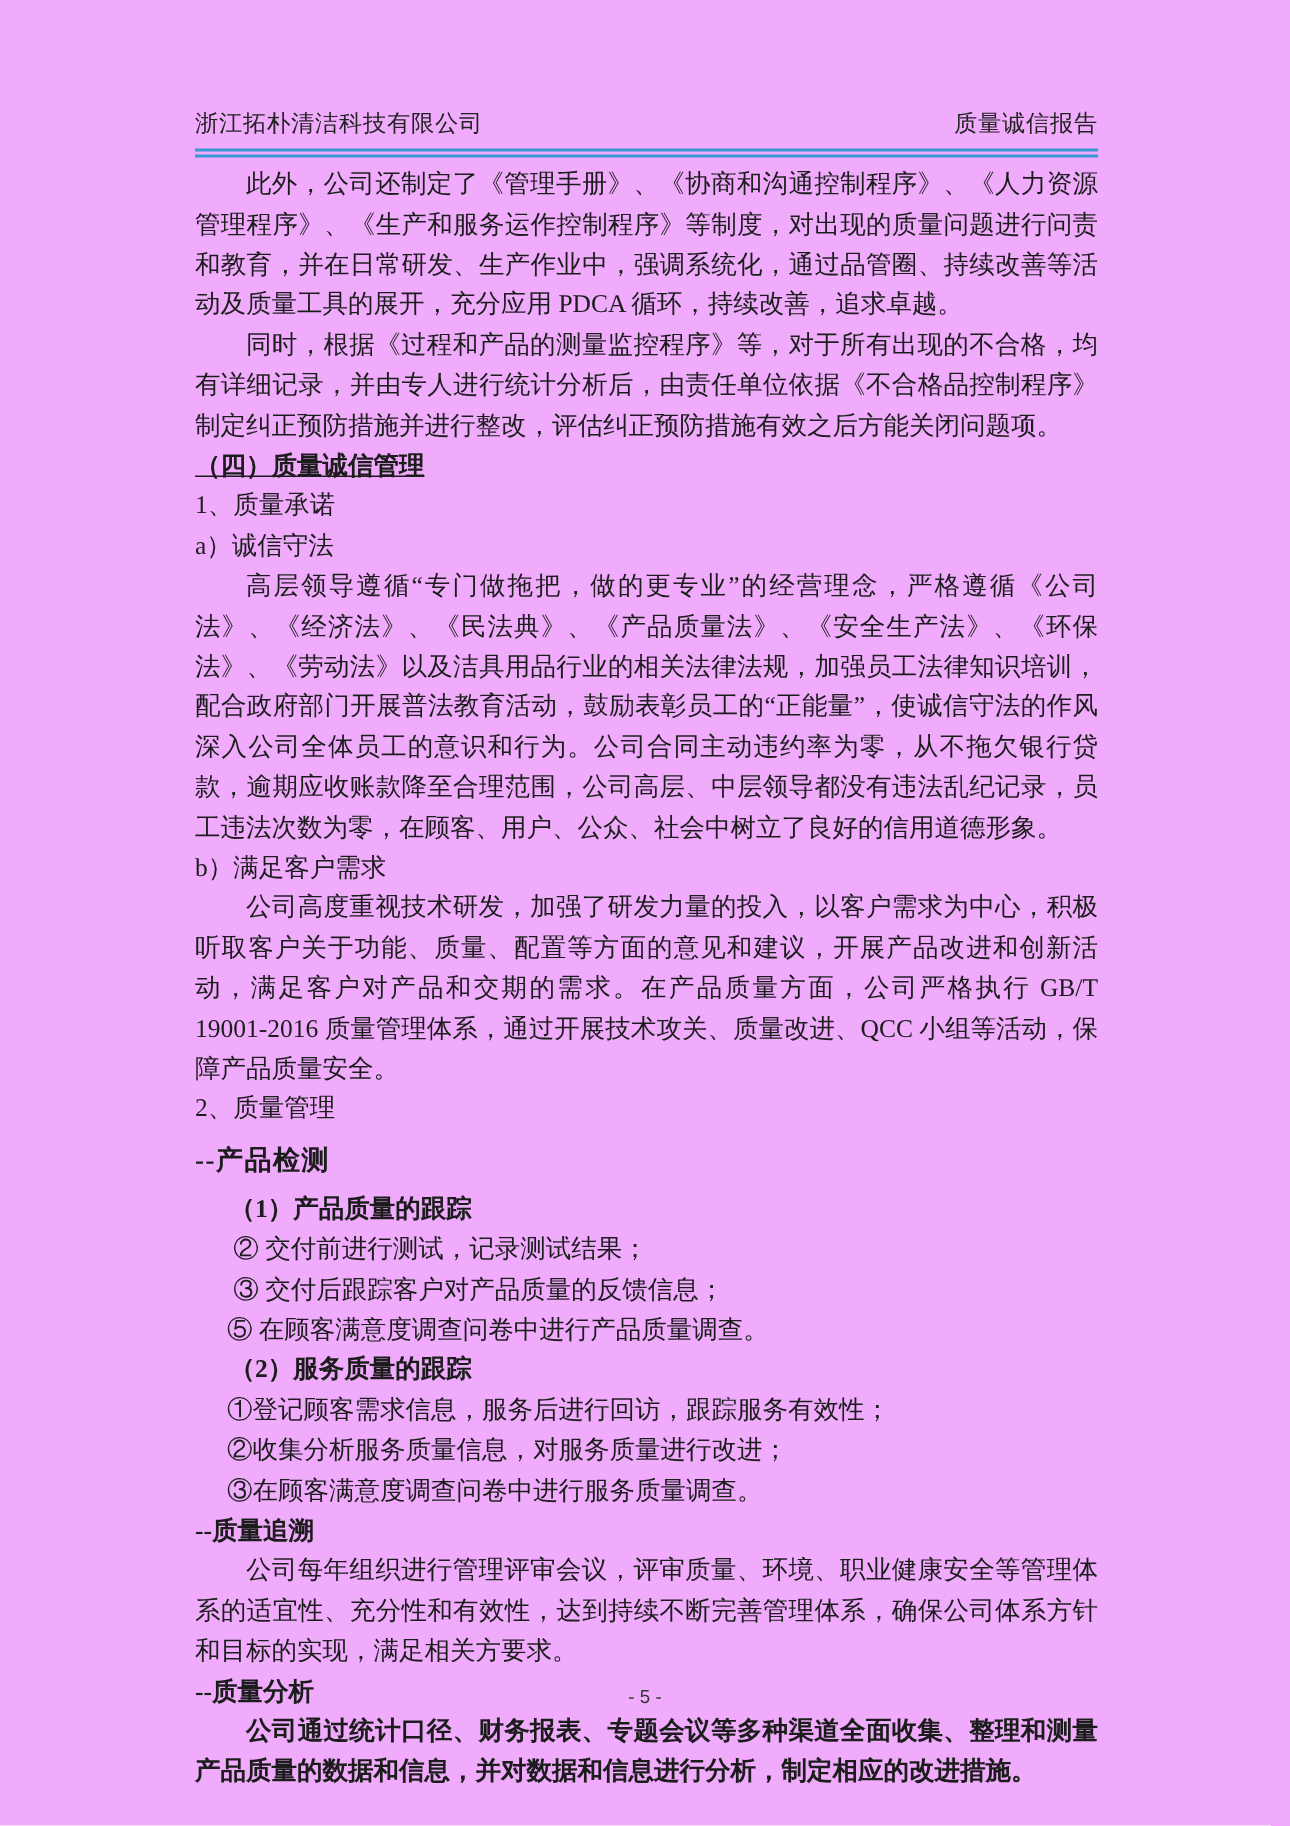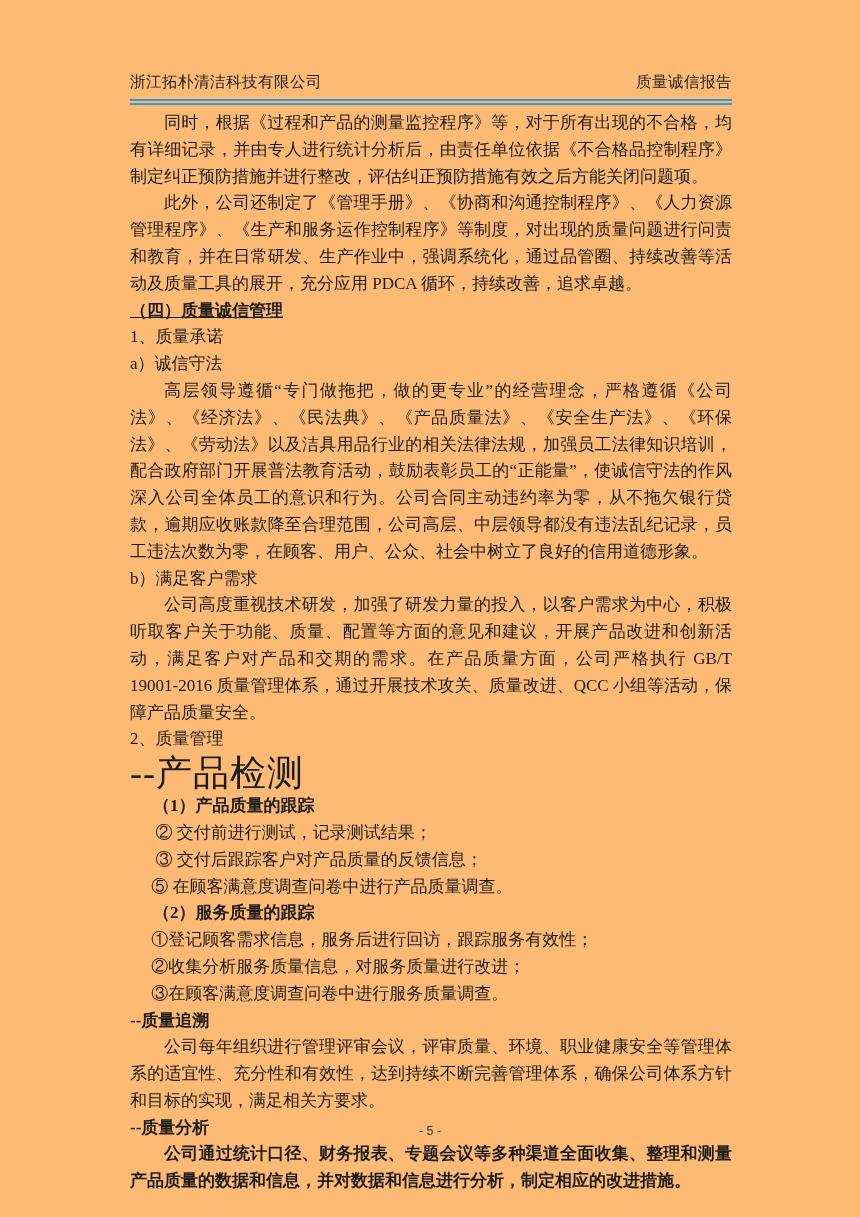--- a/index.html
+++ b/index.html
@@ -4,21 +4,21 @@
 <style>
   html, body {
     margin: 0;
     padding: 0;
     background: #ffffff;
   }
   .page {
     position: relative;
     width: 860px;
     height: 1217px;
-    background: #fdba74;
+    background: #f0abfc;
     font-family: "Liberation Serif", "DejaVu Serif", serif;
     color: #1c1c1c;
     overflow: hidden;
   }
   .header {
     position: absolute;
     top: 72px;
     left: 130px;
     right: 128px;
     display: flex;
@@ -45,22 +45,22 @@
     font-size: 17px;
     line-height: 26.8px;
     text-align: justify;
   }
   .doc-body p { margin: 0; }
   .para      { text-indent: 2em; }
   .para.bold { font-weight: bold; }
   .plain     { text-indent: 0; }
   .h-bold    { font-weight: bold; text-decoration: underline; }
   .h-large   {
-    font-weight: normal;
-    font-size: 36px;
+    font-weight: bold;
+    font-size: 18px;
     line-height: 40px;
     letter-spacing: 1px;
   }
   .sub  { font-weight: bold; padding-left: 1.35em; }
   .li-a { padding-left: 1.5em; }
   .li-b { padding-left: 1.25em; }
   .h-dash { font-weight: bold; margin-top: 11px; }
   .footer {
     position: absolute;
     top: 1124px;
@@ -81,22 +81,22 @@
     <span>浙江拓朴清洁科技有限公司</span>
     <span>质量诚信报告</span>
   </div>
 
   <div class="header-rule">
     <div class="rt" style="background: rgb(56, 152, 210);"></div>
     <div class="rb" style="background: rgb(56, 152, 210);"></div>
   </div>
 
   <div class="doc-body" id="doc-body">
+      <p class="para">此外，公司还制定了《管理手册》、《协商和沟通控制程序》、《人力资源管理程序》、《生产和服务运作控制程序》等制度，对出现的质量问题进行问责和教育，并在日常研发、生产作业中，强调系统化，通过品管圈、持续改善等活动及质量工具的展开，充分应用 PDCA 循环，持续改善，追求卓越。</p>
       <p class="para">同时，根据《过程和产品的测量监控程序》等，对于所有出现的不合格，均有详细记录，并由专人进行统计分析后，由责任单位依据《不合格品控制程序》制定纠正预防措施并进行整改，评估纠正预防措施有效之后方能关闭问题项。</p>
-      <p class="para">此外，公司还制定了《管理手册》、《协商和沟通控制程序》、《人力资源管理程序》、《生产和服务运作控制程序》等制度，对出现的质量问题进行问责和教育，并在日常研发、生产作业中，强调系统化，通过品管圈、持续改善等活动及质量工具的展开，充分应用 PDCA 循环，持续改善，追求卓越。</p>
       <p class="h-bold">（四）质量诚信管理</p>
       <p class="plain">1、质量承诺</p>
       <p class="plain">a）诚信守法</p>
       <p class="para">高层领导遵循“专门做拖把，做的更专业”的经营理念，严格遵循《公司法》、《经济法》、《民法典》、《产品质量法》、《安全生产法》、《环保法》、《劳动法》以及洁具用品行业的相关法律法规，加强员工法律知识培训，配合政府部门开展普法教育活动，鼓励表彰员工的“正能量”，使诚信守法的作风深入公司全体员工的意识和行为。公司合同主动违约率为零，从不拖欠银行贷款，逾期应收账款降至合理范围，公司高层、中层领导都没有违法乱纪记录，员工违法次数为零，在顾客、用户、公众、社会中树立了良好的信用道德形象。</p>
       <p class="plain">b）满足客户需求</p>
       <p class="para">公司高度重视技术研发，加强了研发力量的投入，以客户需求为中心，积极听取客户关于功能、质量、配置等方面的意见和建议，开展产品改进和创新活动，满足客户对产品和交期的需求。在产品质量方面，公司严格执行 GB/T 19001-2016 质量管理体系，通过开展技术攻关、质量改进、QCC 小组等活动，保障产品质量安全。</p>
       <p class="plain">2、质量管理</p>
       <p class="h-large">--产品检测</p>
       <p class="sub">（1）产品质量的跟踪</p>
       <p class="li-a">② 交付前进行测试，记录测试结果；</p>

